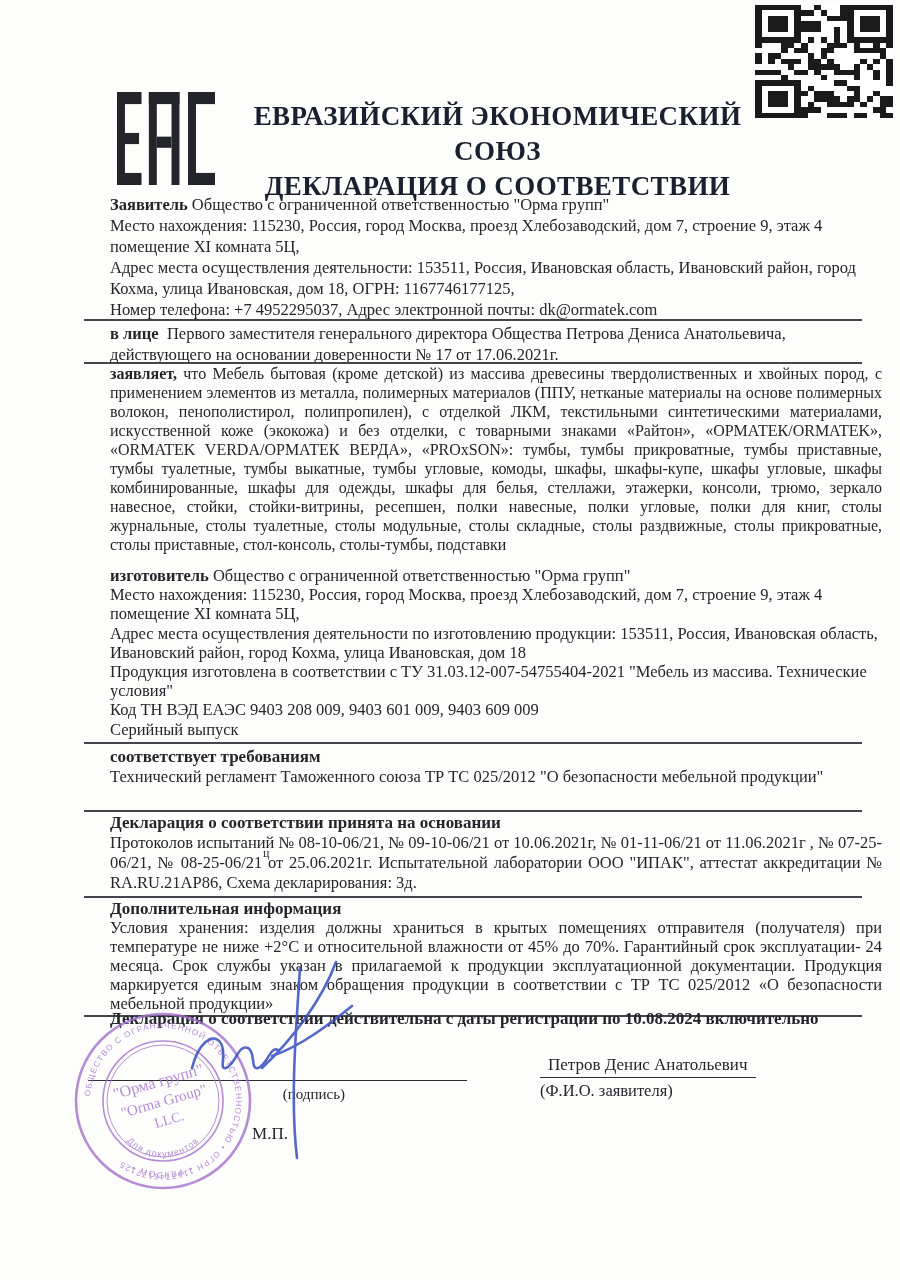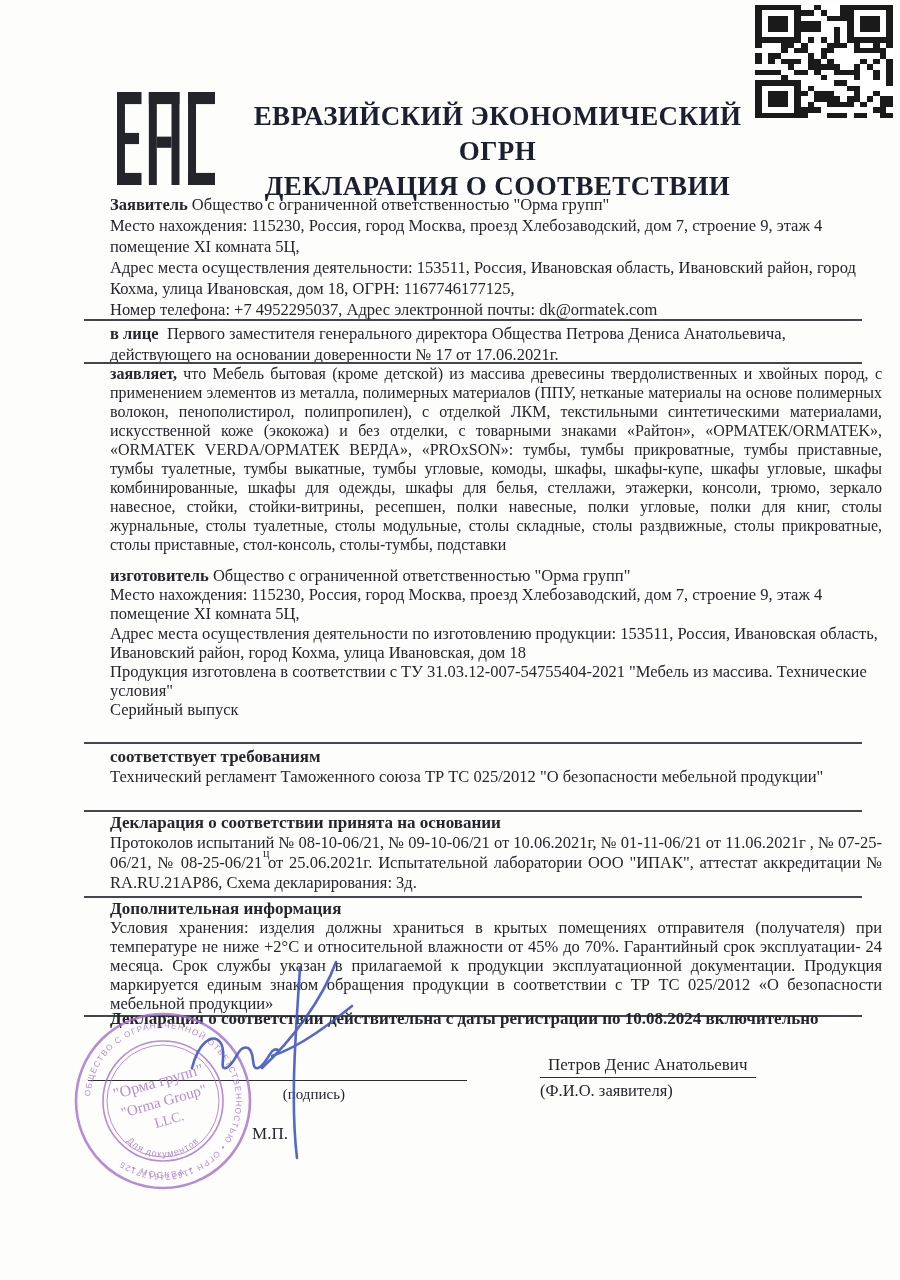--- a/index.html
+++ b/index.html
@@ -63,21 +63,21 @@
         <rect x="52" y="0" width="50" height="13"></rect>
           <rect x="65" y="48" width="24" height="12"></rect>
         <rect x="116" y="0" width="13" height="100"></rect>
           <rect x="116" y="0" width="44" height="13"></rect>
         <rect x="116" y="87" width="44" height="13"></rect>
       </g>
     </svg>
   </div>
 
   <div class="title">
-    <div>ЕВРАЗИЙСКИЙ ЭКОНОМИЧЕСКИЙ ОГРН</div>
+    <div>ЕВРАЗИЙСКИЙ ЭКОНОМИЧЕСКИЙ СОЮЗ</div>
     <div>ДЕКЛАРАЦИЯ О СООТВЕТСТВИИ</div>
   </div>
 
   <div class="qr">
     <svg id="qr-svg" viewBox="0 0 21 21" preserveAspectRatio="none" shape-rendering="crispEdges">
         <rect x="0" y="0" width="21" height="21" fill="#ffffff"></rect>
         <rect x="0" y="0" width="1" height="1" fill="#1a1a1a"></rect>
         <rect x="1" y="0" width="1" height="1" fill="#1a1a1a"></rect>
         <rect x="2" y="0" width="1" height="1" fill="#1a1a1a"></rect>
         <rect x="3" y="0" width="1" height="1" fill="#1a1a1a"></rect>
@@ -322,20 +322,21 @@
 
   <div class="sec s-declares">
     <p><b>заявляет,</b> <span>что Мебель бытовая (кроме детской) из массива древесины твердолиственных и хвойных пород, с применением элементов из металла, полимерных материалов (ППУ, нетканые материалы на основе полимерных волокон, пенополистирол, полипропилен), с отделкой ЛКМ, текстильными синтетическими материалами, искусственной коже (экокожа) и без отделки, с товарными знаками «Райтон», «ОРМАТЕК/ORMATEK», «ORMATEK VERDA/ОРМАТЕК ВЕРДА», «PROxSON»: тумбы, тумбы прикроватные, тумбы приставные, тумбы туалетные, тумбы выкатные, тумбы угловые, комоды, шкафы, шкафы-купе, шкафы угловые, шкафы комбинированные, шкафы для одежды, шкафы для белья, стеллажи, этажерки, консоли, трюмо, зеркало навесное, стойки, стойки-витрины, ресепшен, полки навесные, полки угловые, полки для книг, столы журнальные, столы туалетные, столы модульные, столы складные, столы раздвижные, столы прикроватные, столы приставные, стол-консоль, столы-тумбы, подставки</span></p>
   </div>
 
   <div class="sec s-manuf">
     <p><b>изготовитель</b> <span>Общество с ограниченной ответственностью "Орма групп"</span></p>
     <p>Место нахождения: 115230, Россия, город Москва, проезд Хлебозаводский, дом 7, строение 9, этаж 4 помещение XI комната 5Ц,</p>
     <p>Адрес места осуществления деятельности по изготовлению продукции: 153511, Россия, Ивановская область, Ивановский район, город Кохма, улица Ивановская, дом 18</p>
     <p>Продукция изготовлена в соответствии с ТУ 31.03.12-007-54755404-2021 "Мебель из массива. Технические условия"</p>
+    <p>Код ТН ВЭД ЕАЭС 9403 208 009, 9403 601 009, 9403 609 009</p>
     <p>Серийный выпуск</p>
   </div>
 
   <div class="rule r3"></div>
 
   <div class="sec s-comply">
     <p class="heading">соответствует требованиям</p>
     <p>Технический регламент Таможенного союза ТР ТС 025/2012 "О безопасности мебельной продукции"</p>
   </div>
 

